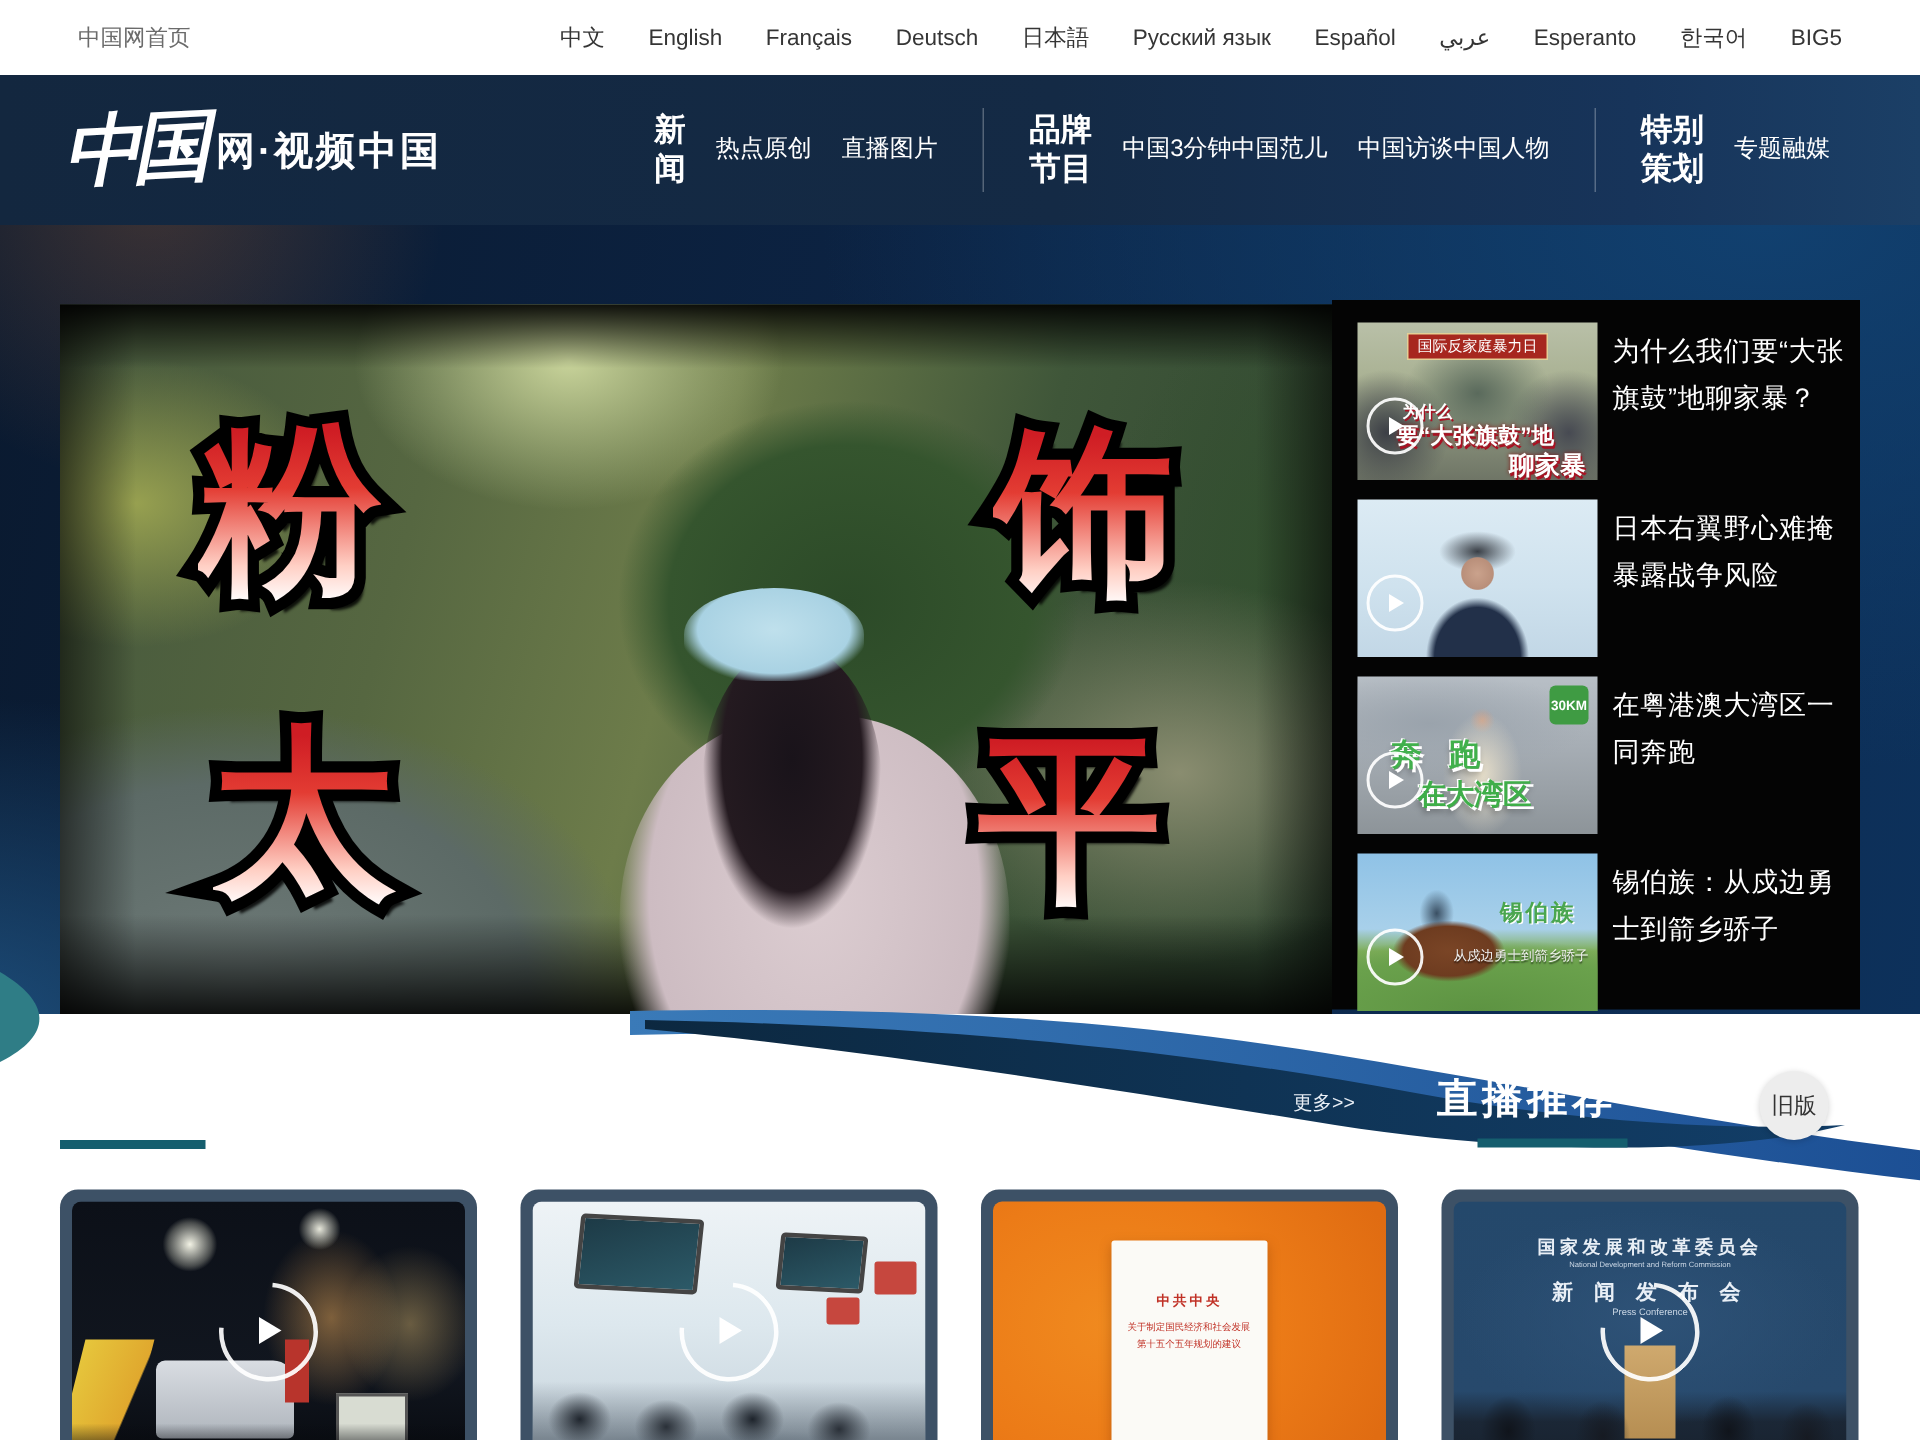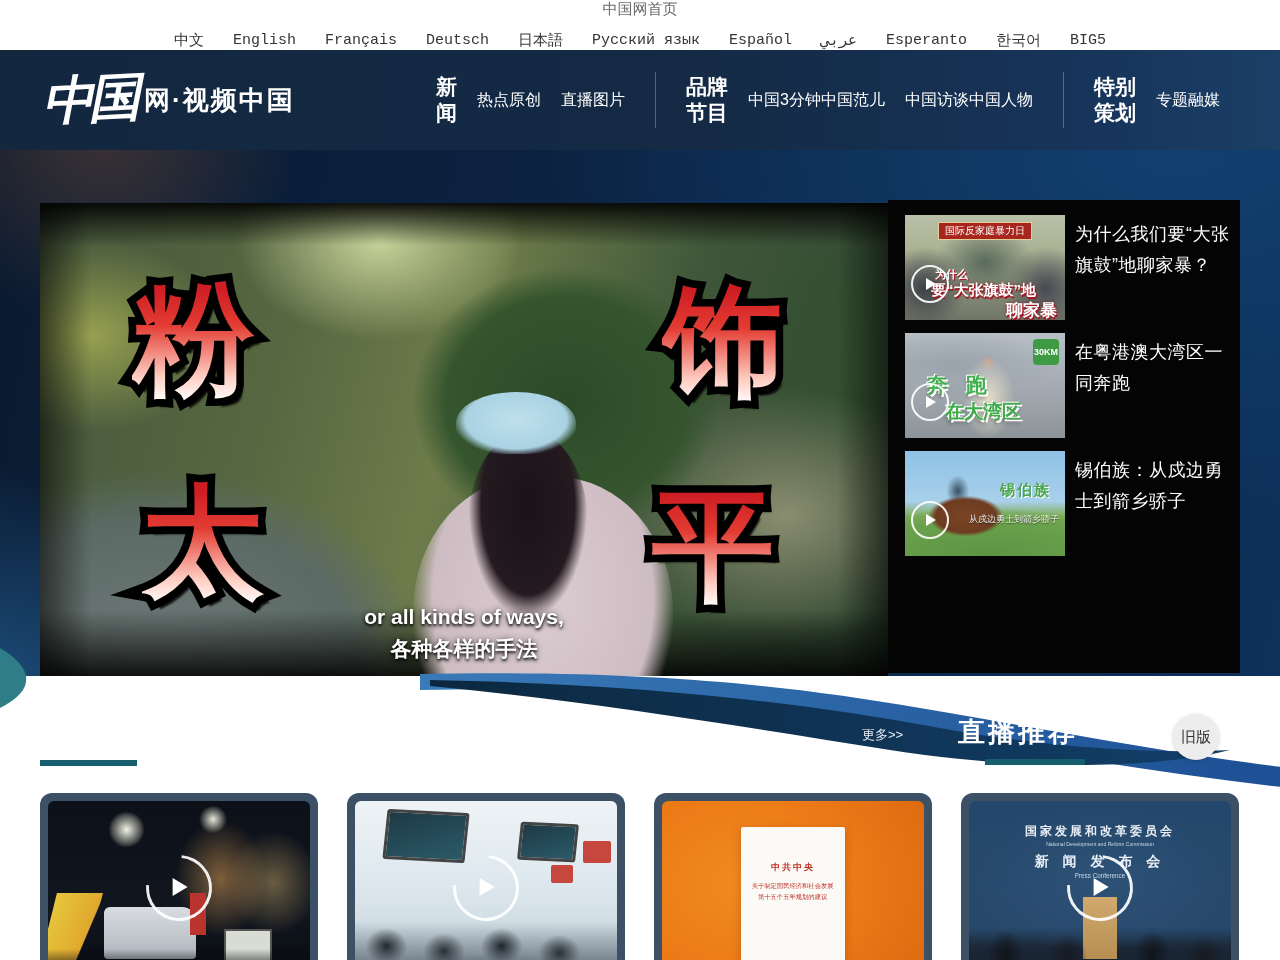--- a/index.html
+++ b/index.html
@@ -1,23 +1,23 @@
 <!DOCTYPE html>
 <html><head>
 <meta charset="utf-8">
 <style>
   html,body{margin:0;padding:0;background:#fff;}
   body{font-family:"Liberation Sans","DejaVu Sans",sans-serif;}
   .page{position:relative;width:1280px;height:960px;overflow:hidden;background:#fff;}
 
   
-  .topbar{position:absolute;left:0;top:0;width:1280px;height:50px;background:#fff;display:flex;align-items:center;justify-content:space-between;box-sizing:border-box;padding:0 52px;flex-direction:column;}
+  .topbar{position:absolute;left:0;top:0;width:1280px;height:50px;background:#fff;display:flex;align-items:center;justify-content:space-between;box-sizing:border-box;padding:0 52px;}
   .topbar .home{font-size:15px;color:#6b6b6b;cursor:pointer;}
   .langs{display:flex;align-items:center;gap:29px;}
-  .langs span{font-size:15px;color:#353535;cursor:pointer;white-space:nowrap;font-family:Liberation Mono, monospace;}
+  .langs span{font-size:15px;color:#353535;cursor:pointer;white-space:nowrap;}
 
   
   .header{position:absolute;left:0;top:50px;width:1280px;height:100px;background:linear-gradient(90deg,#13273f 0%,#142a45 55%,#17345a 85%,#1b3f66 100%);display:flex;align-items:center;justify-content:space-between;box-sizing:border-box;padding:0 60px 0 42px;}
   .logo{display:flex;align-items:center;color:#fff;}
   .logo .brush{font-family:"DejaVu Serif","Liberation Serif",serif;font-size:52px;font-weight:bold;font-style:italic;letter-spacing:-6px;transform:rotate(-3deg);margin-right:10px;}
   .logo .suffix{font-size:26px;font-weight:bold;letter-spacing:2px;}
   .nav{display:flex;align-items:center;gap:20px;}
   .nav-group{display:flex;align-items:center;gap:20px;}
   .nav-big{display:flex;flex-direction:column;color:#fff;font-size:21px;font-weight:bold;line-height:26px;cursor:pointer;white-space:nowrap;}
   .nav-col{display:flex;flex-direction:row;color:#fff;font-size:16px;line-height:26px;white-space:nowrap;}
@@ -240,39 +240,41 @@
       </div>
       <div class="hchar" style="left:622px;top:78px;">
         <span class="bk">饰</span><span class="fg">饰</span>
       </div>
       <div class="hchar" style="left:102px;top:278px;">
         <span class="bk">太</span><span class="fg">太</span>
       </div>
       <div class="hchar" style="left:612px;top:282px;">
         <span class="bk">平</span><span class="fg">平</span>
       </div>
-      <div class="hero-sub">
-        <div>or all kinds of ways,</div>
-        <div>各种各样的手法</div>
-      </div>
     </div>
 
     <div class="rail">
 
       <div class="rail-item">
         <div class="thumb t1">
           <span class="t1-banner">国际反家庭暴力日</span>
           <span class="t1-l1">为什么</span>
           <span class="t1-l2">要“大张旗鼓”地</span>
           <span class="t1-l3">聊家暴</span>
           <span class="ring sm"></span>
         </div>
         <div class="rail-title">为什么我们要“大张旗鼓”地聊家暴？</div>
       </div>
 
+      <div class="rail-item">
+        <div class="thumb t2">
+          <span class="ring sm"></span>
+        </div>
+        <div class="rail-title">日本右翼野心难掩 暴露战争风险</div>
+      </div>
 
       <div class="rail-item">
         <div class="thumb t3">
           <span class="t3-badge">30KM</span>
           <span class="t3-l1">奔 跑</span>
           <span class="t3-l2">在大湾区</span>
           <span class="ring sm"></span>
         </div>
         <div class="rail-title">在粤港澳大湾区一同奔跑</div>
       </div>

